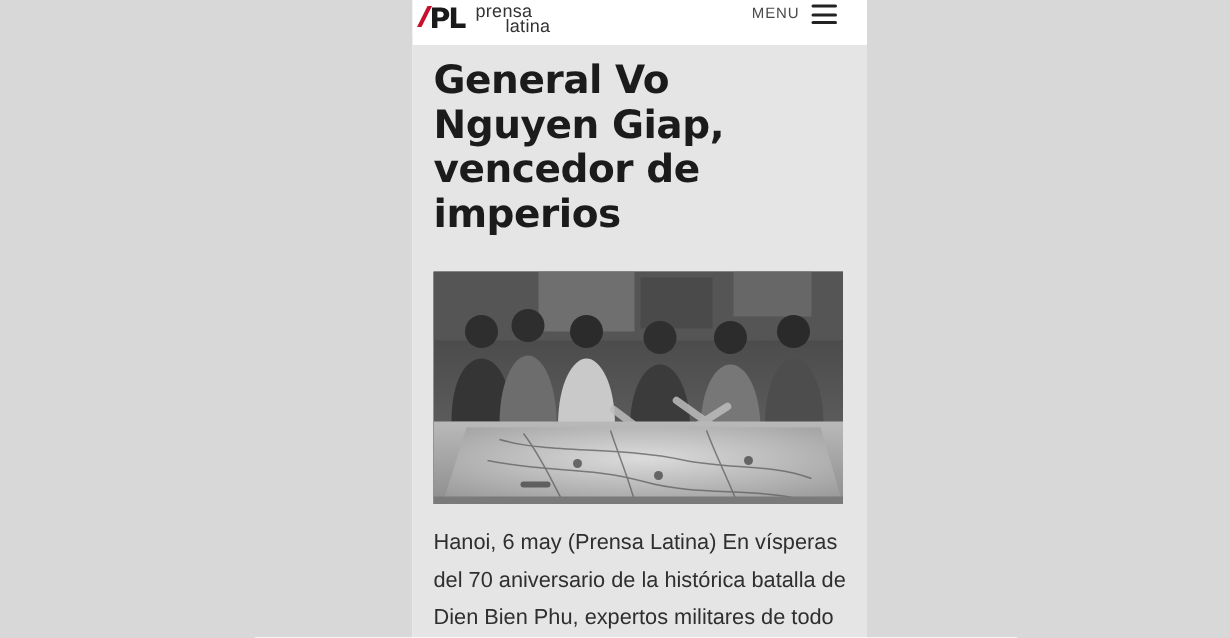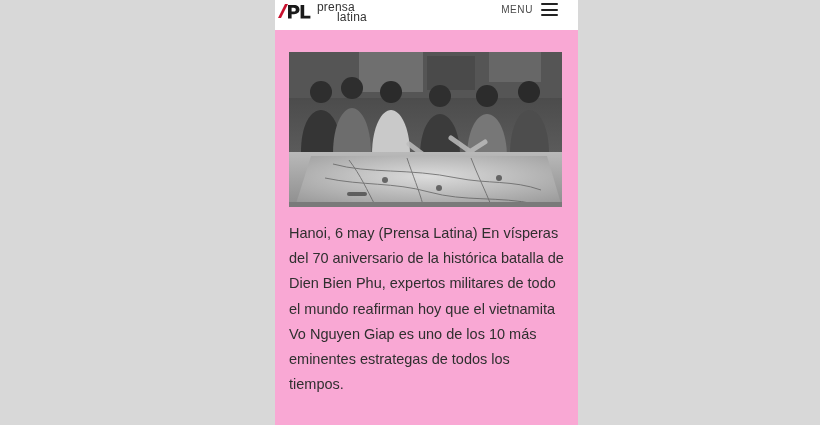--- a/index.html
+++ b/index.html
@@ -28,21 +28,21 @@
   }
   .gutter-left { left: 0; }
   .gutter-right { left: 578px; width: 242px; }
 
   .page {
     position: absolute;
     left: 275px;
     top: 0;
     width: 303px;
     height: 425px;
-    background: #f9a8d4;
+    background: #e5e5e5;
     overflow: hidden;
   }
 
   
   .site-header {
     position: relative;
     height: 30px;
     background: #ffffff;
   }
   .brand {
@@ -177,20 +177,21 @@
         <span class="hamburger">
           <span></span>
             <span></span>
             <span></span>
         </span>
       </div>
     </div>
 
     <div class="article">
 
+      <h1 class="headline">General Vo Nguyen Giap, vencedor de imperios</h1>
 
       <div class="figure">
         <svg width="273" height="155" viewBox="0 0 273 155" xmlns="http://www.w3.org/2000/svg" role="img">
           <defs>
             <linearGradient id="bgwall" x1="0" y1="0" x2="0" y2="1">
               <stop offset="0%" stop-color="#3f3f3f"></stop>
               <stop offset="100%" stop-color="#6a6a6a"></stop>
             </linearGradient>
             <linearGradient id="tablegrad" x1="0" y1="0" x2="0" y2="1">
               <stop offset="0%" stop-color="#b9b9b9"></stop>

